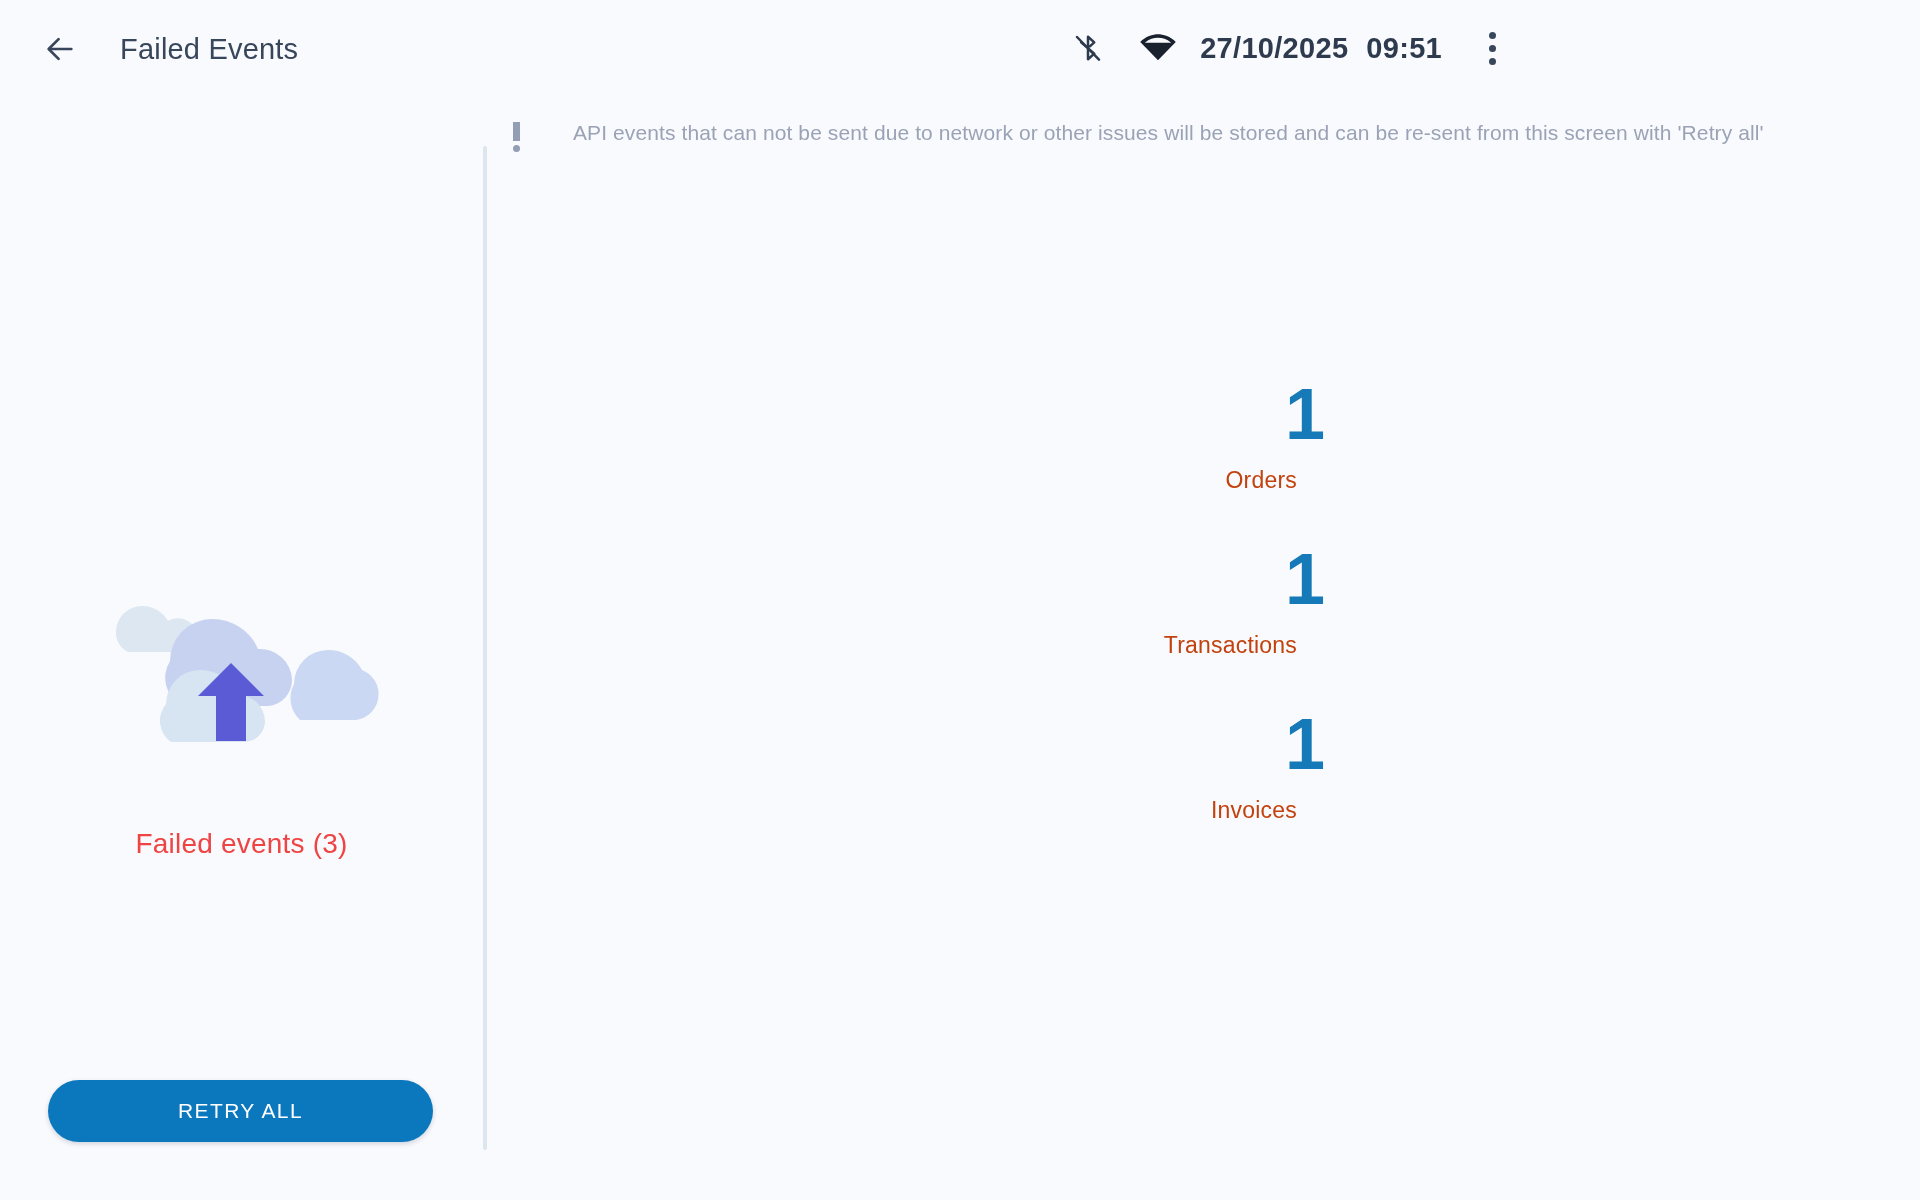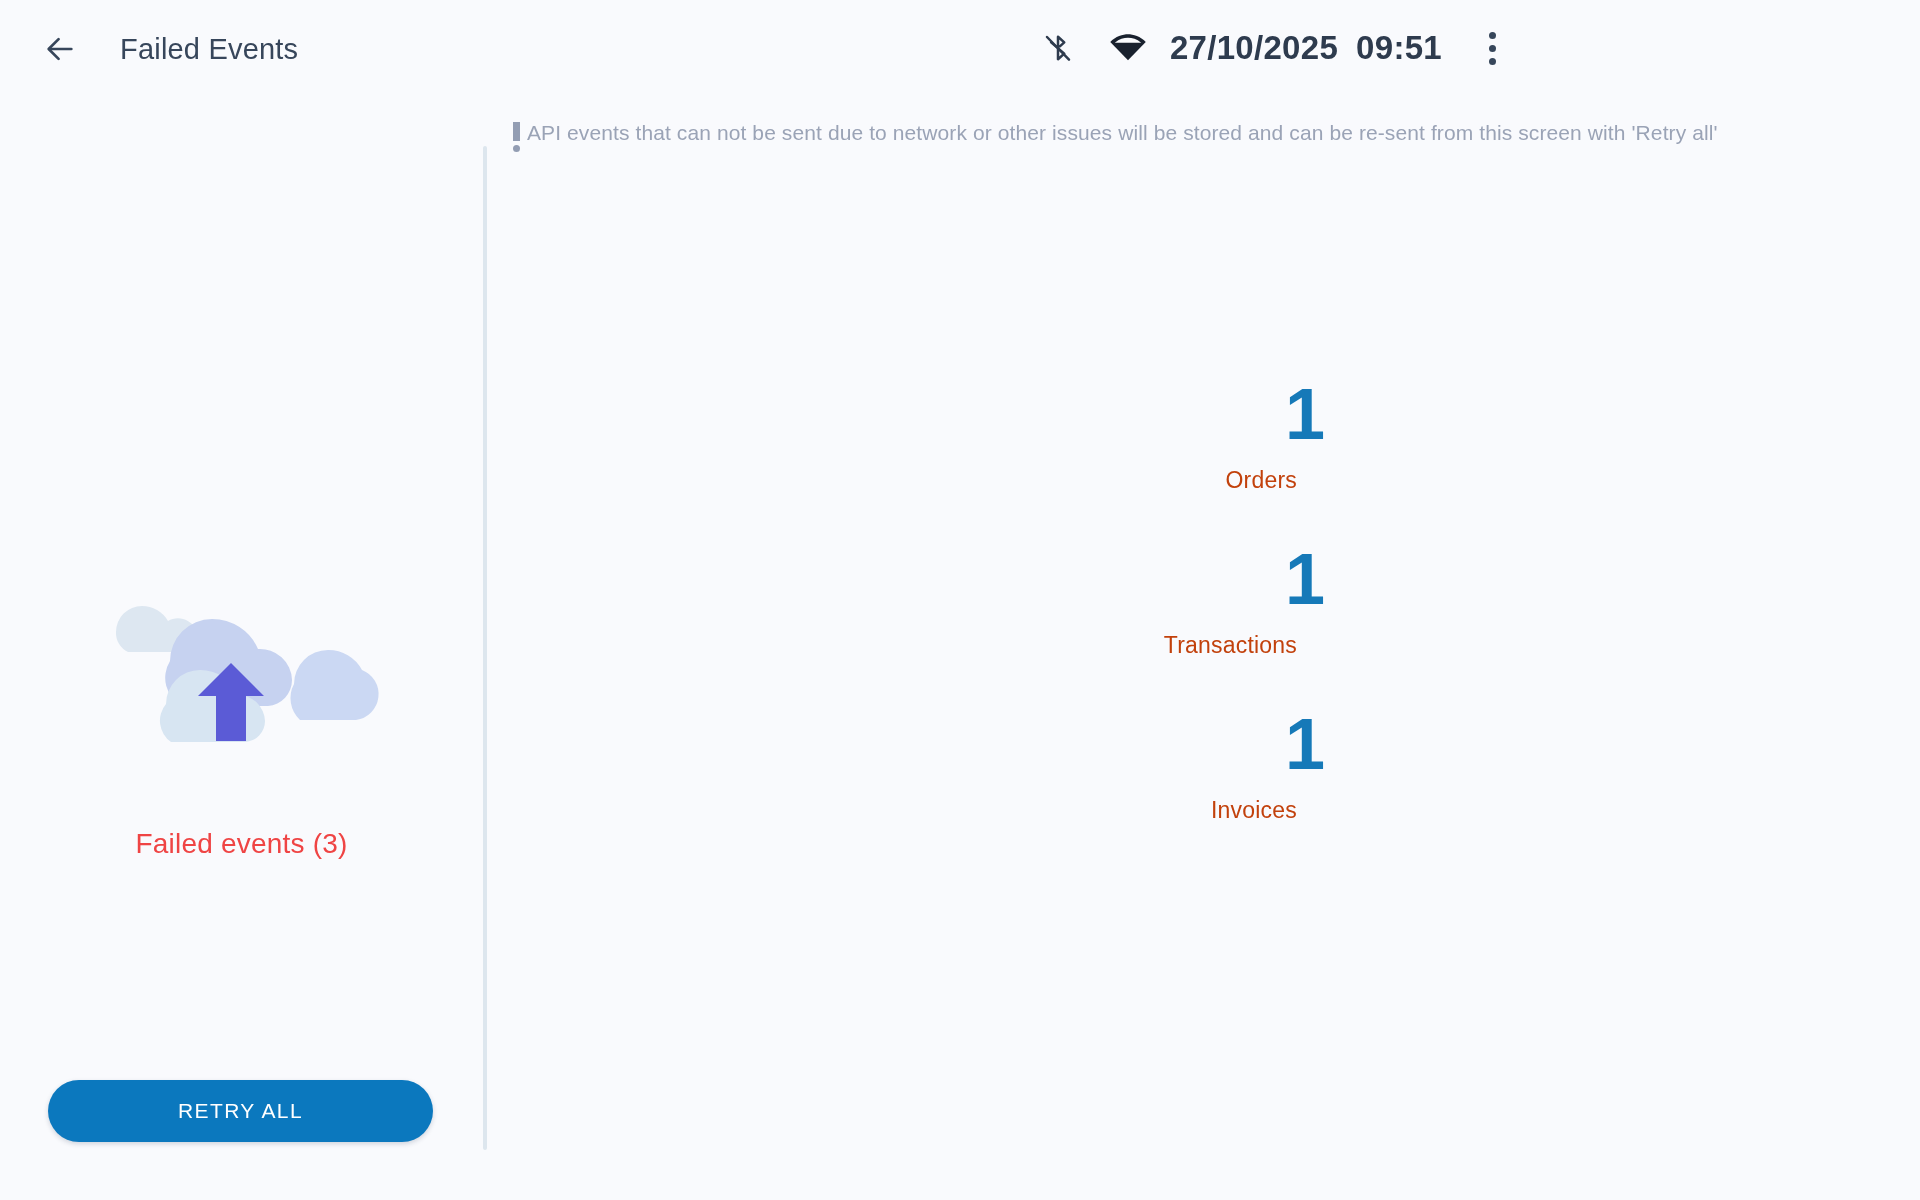--- a/index.html
+++ b/index.html
@@ -67,21 +67,21 @@
     height: 56px;
   }
 
   #bluetooth-off-icon { width: 56px; }
   #wifi-icon { width: 64px; margin-left: 10px; }
 
   #status-datetime {
     display: flex;
     align-items: baseline;
     margin-left: 10px;
-    font-size: 33px;
+    font-size: 29px;
     font-weight: 700;
     color: #2E3B4E;
     letter-spacing: 0.3px;
     white-space: nowrap;
   }
   #status-date { }
   #status-time { margin-left: 18px; }
 
   #overflow-menu-button {
     width: 72px;
@@ -128,20 +128,21 @@
   }
   #banner-alert-icon .bang-dot {
     width: 7px;
     height: 7px;
     border-radius: 50%;
     background: #939DB3;
     margin-top: 4px;
   }
 
   #banner-text {
+    margin-left: 46px;
     font-size: 21px;
     line-height: 30px;
     color: #9AA3B6;
     font-weight: 400;
     letter-spacing: 0.1px;
     white-space: nowrap;
   }
 
   
   #vertical-divider {

